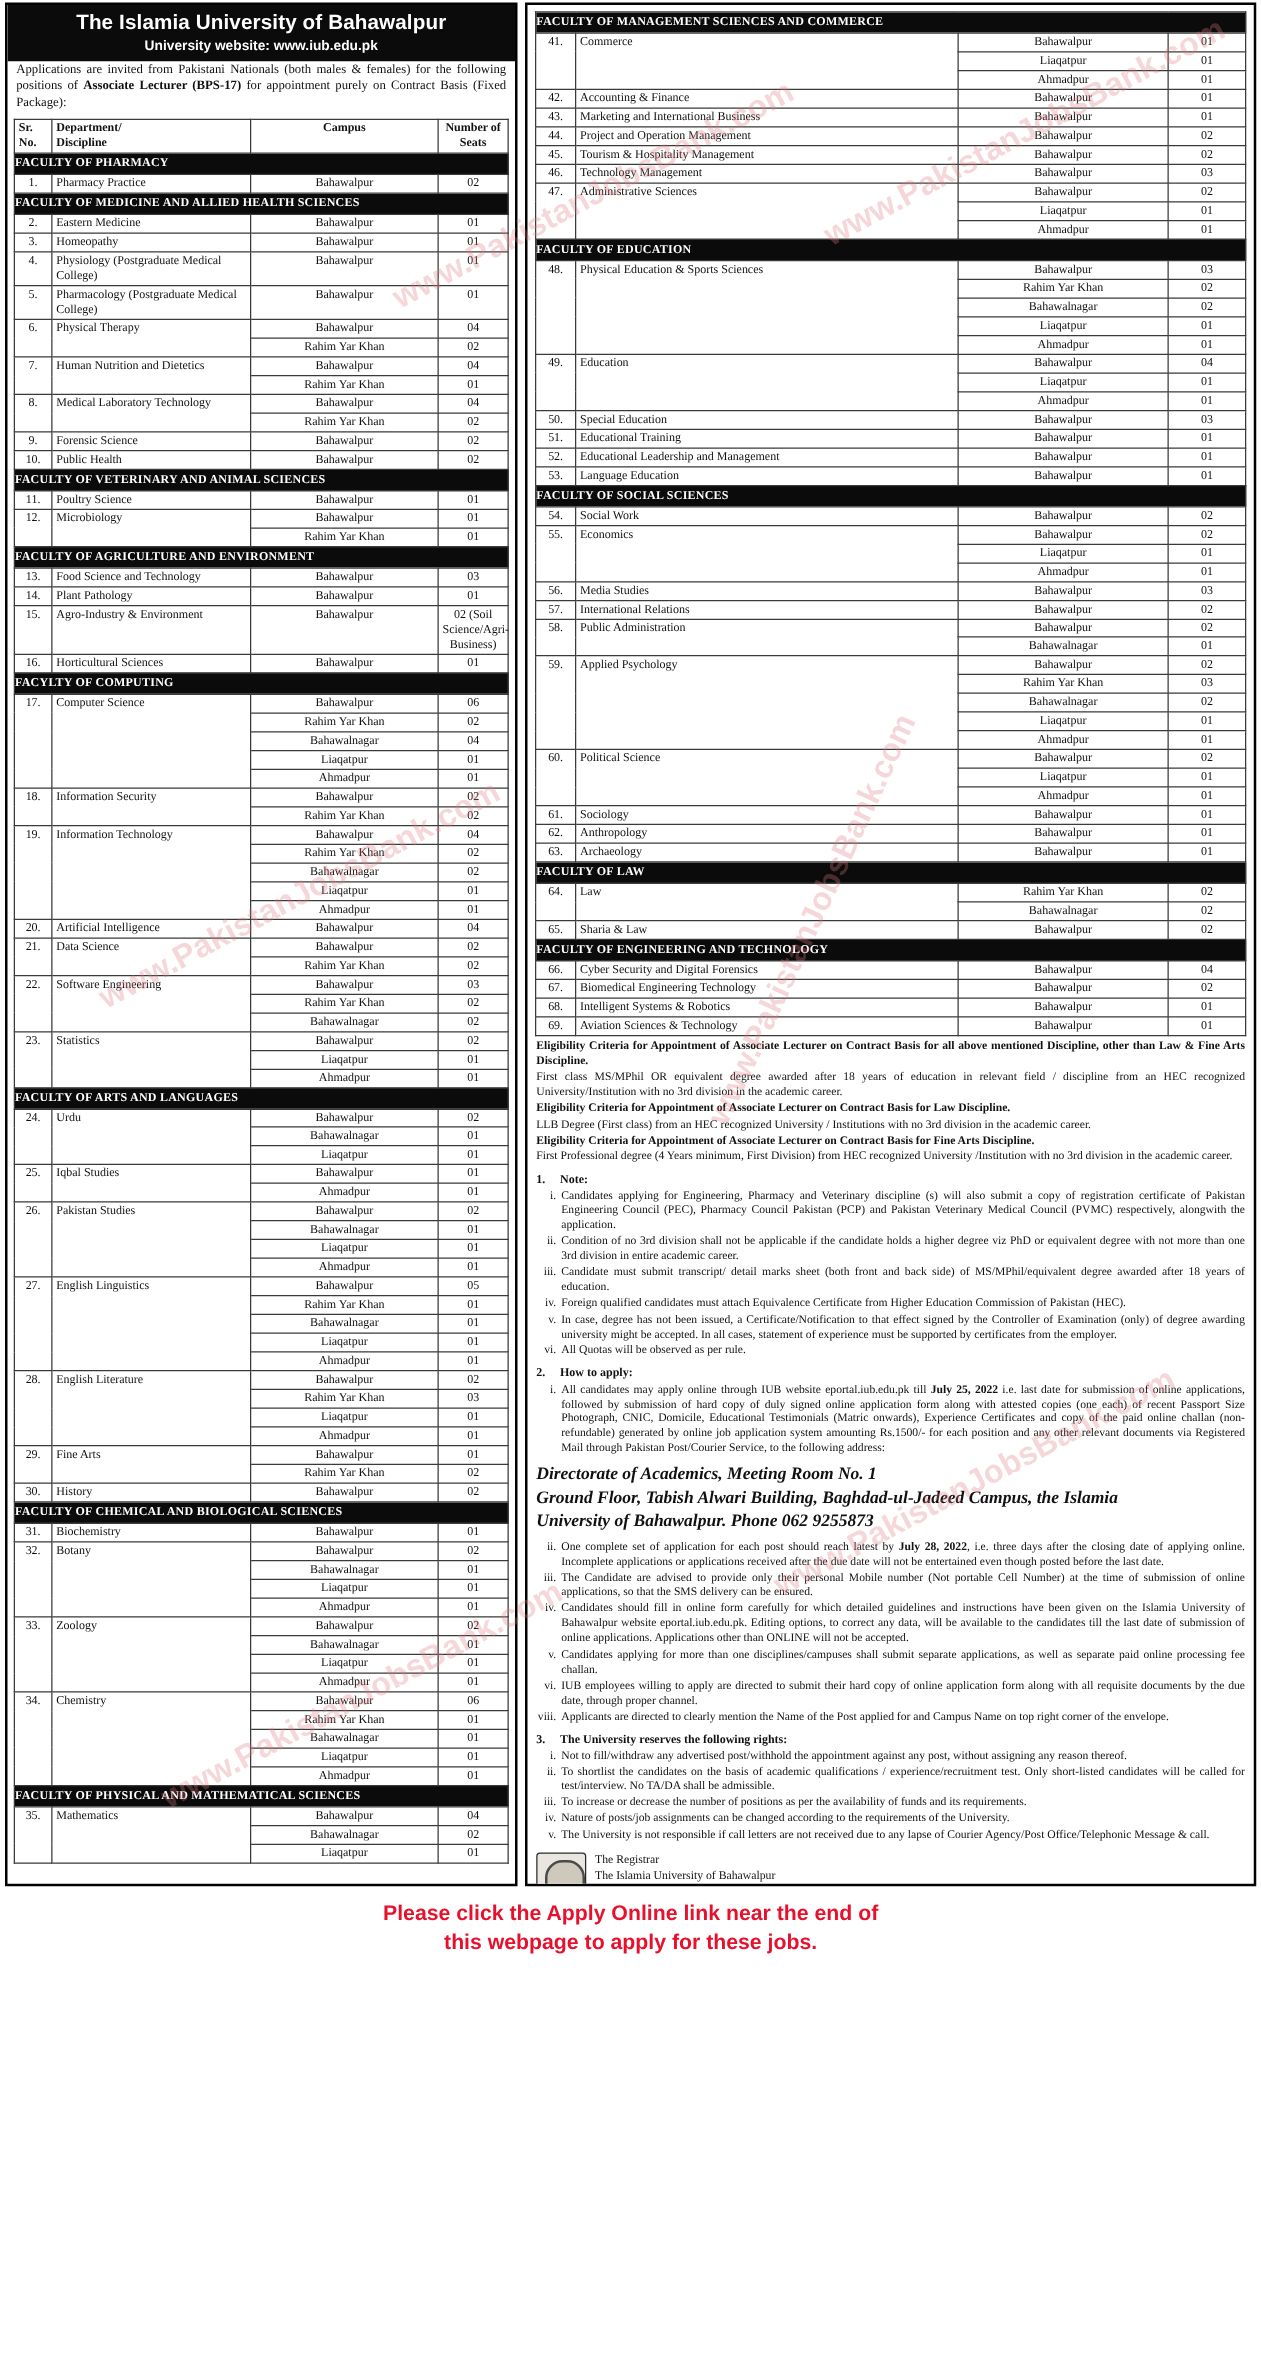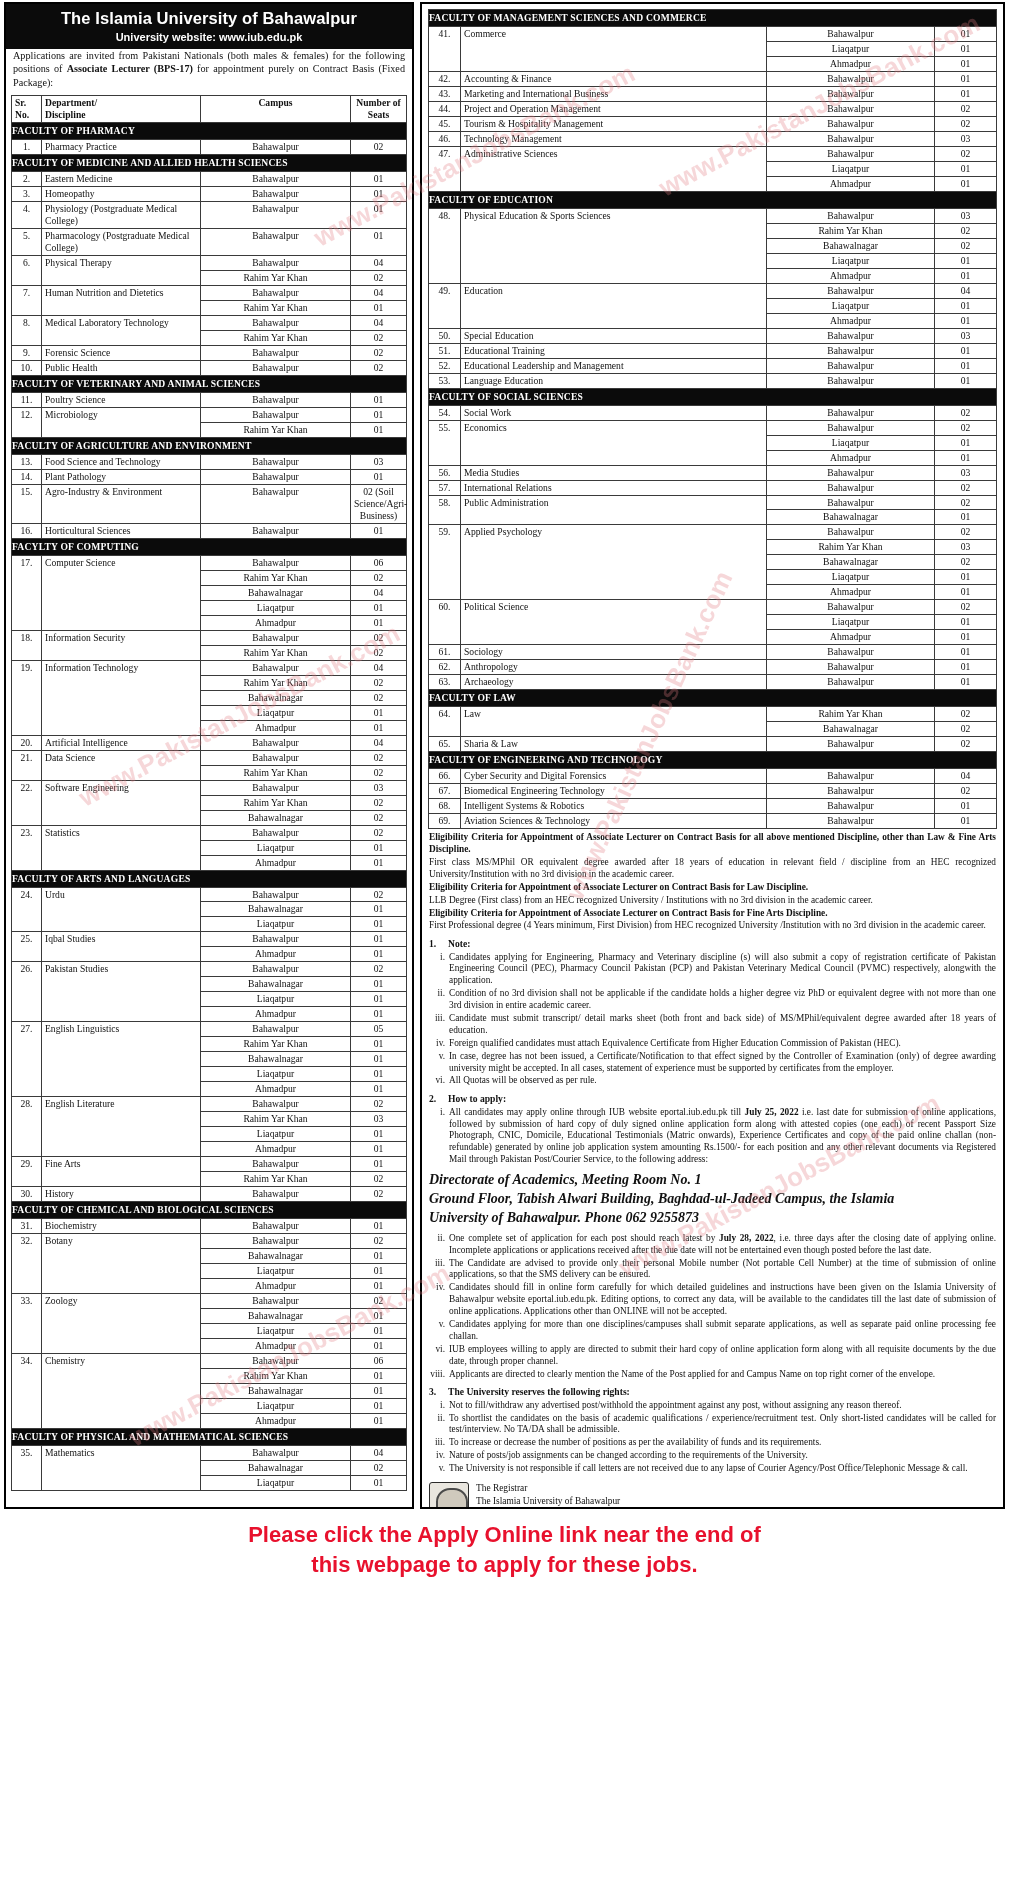--- a/index.html
+++ b/index.html
@@ -98,21 +98,21 @@
   .logo::after{
     content:""; position:absolute; left:4px; bottom:4px; width:32px; height:11px;
     background:#8b8478; border-radius:2px;
   }
   .reginfo { font-size:9.4px; line-height:1.35; }
 
   
   .notice {
     position:absolute; left:0; top:1520px; width:1009px;
     text-align:center; color:#e8112d; font-family:"Liberation Sans", sans-serif;
-    font-weight:bold; font-size:22px; line-height:1.35;
+    font-weight:bold; font-size:17px; line-height:1.35;
   }
 </style>
 </head>
 <body>
 
 <div class="page">
 
   <div class="wm wm1">www.PakistanJobsBank.com</div>
   <div class="wm wm2">www.PakistanJobsBank.com</div>
   <div class="wm wm3">www.PakistanJobsBank.com</div>

